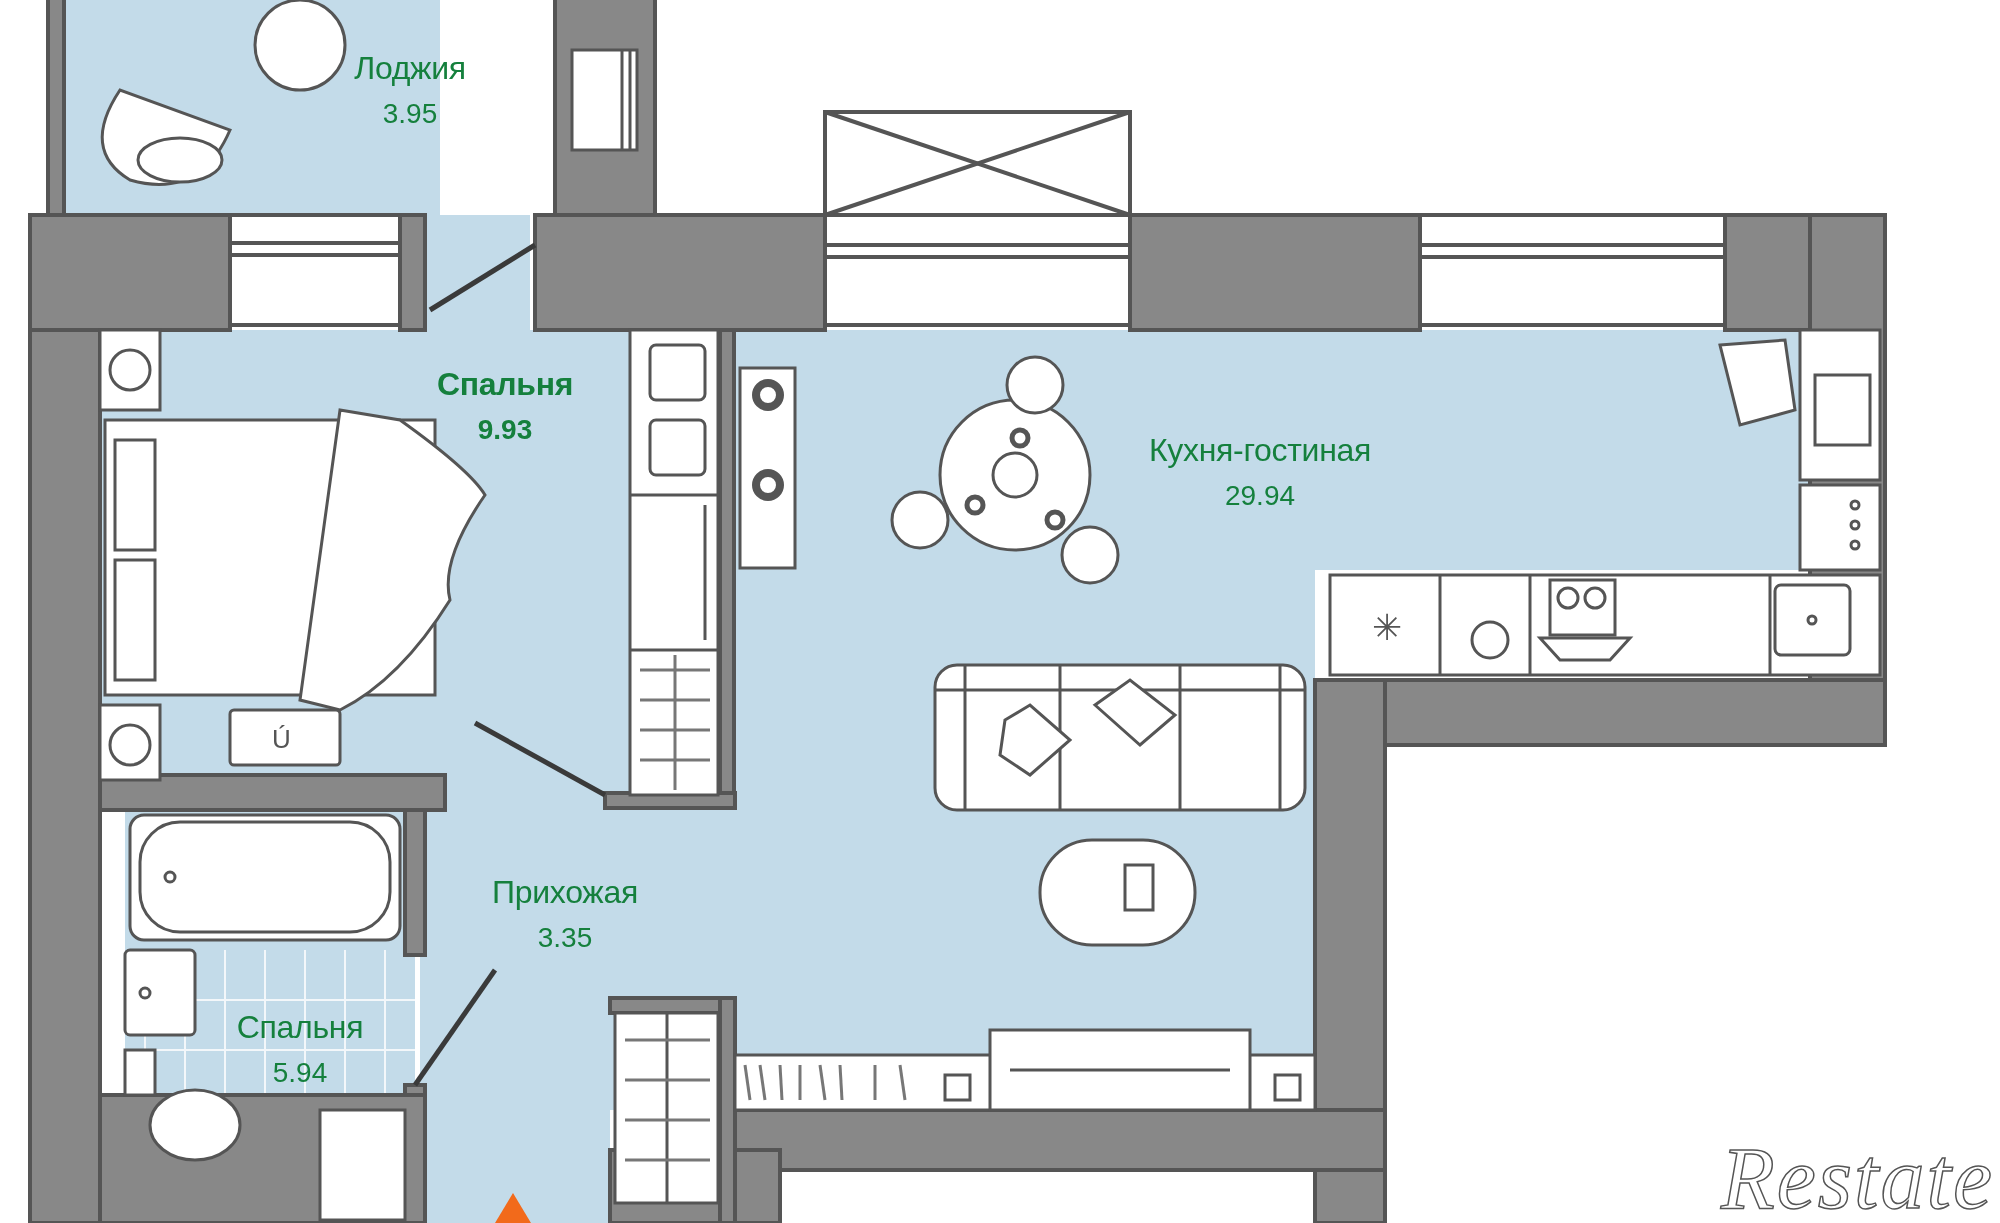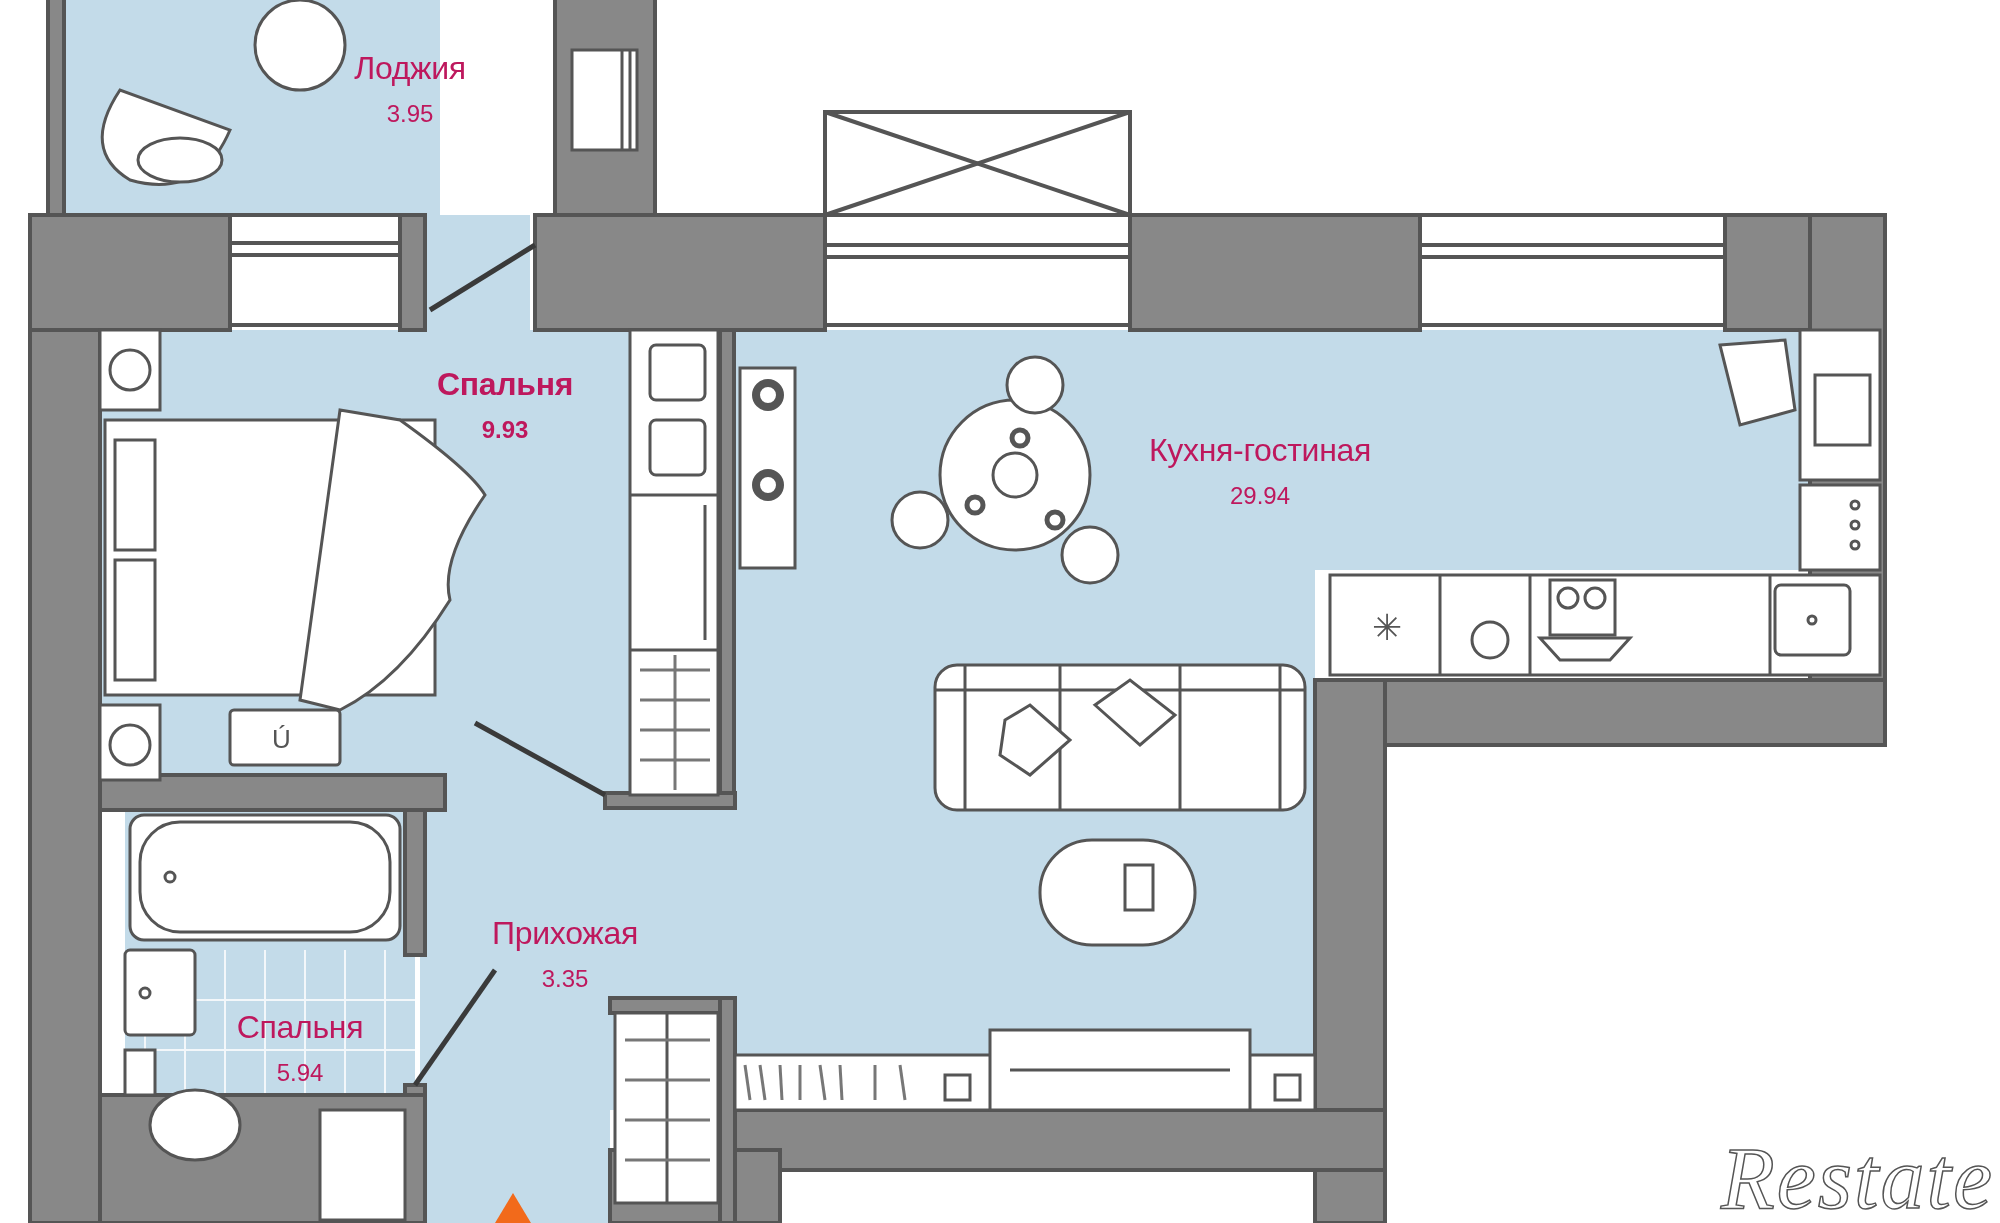--- a/index.html
+++ b/index.html
@@ -1,20 +1,20 @@
 <!DOCTYPE html>
 <html><head>
   <meta charset="utf-8">
   <style>
     html, body { margin: 0; padding: 0; background: #ffffff; }
     body { width: 2000px; height: 1223px; position: relative; overflow: hidden; font-family: "Liberation Sans", sans-serif; }
     #plan { position: absolute; left: 0; top: 0; width: 2000px; height: 1223px; }
-    .room-label { position: absolute; text-align: center; color: #be185d; font-family: "Liberation Sans", sans-serif; transform: translateX(-50%); white-space: nowrap; }
+    .room-label { position: absolute; text-align: center; color: #15803d; font-family: "Liberation Sans", sans-serif; transform: translateX(-50%); white-space: nowrap; }
     .room-label .name { display: block; font-size: 32px; line-height: 40px; letter-spacing: -0.3px; }
-    .room-label .area { display: block; font-size: 24px; line-height: 40px; margin-top: 6px; }
+    .room-label .area { display: block; font-size: 28px; line-height: 40px; margin-top: 6px; }
     .watermark { position: absolute; right: 6px; bottom: -6px; font-family: "Liberation Serif", serif; font-style: italic; font-size: 88px; color: #ffffff; -webkit-text-stroke: 1.5px #555; letter-spacing: 2px; }
   </style>
 </head>
 <body>
 
 <svg id="plan" viewBox="0 0 2000 1223" xmlns="http://www.w3.org/2000/svg">
 
   <g fill="#c3dbe9">
     <rect x="62" y="0" width="378" height="215"></rect>
     <rect x="95" y="330" width="475" height="445"></rect>
@@ -215,21 +215,21 @@
   <span class="area">3.95</span>
 </div>
 <div class="room-label" style="left:505px; top:364px;font-weight:bold;">
   <span class="name">Спальня</span>
   <span class="area">9.93</span>
 </div>
 <div class="room-label" style="left:1260px; top:430px;">
   <span class="name">Кухня-гостиная</span>
   <span class="area">29.94</span>
 </div>
-<div class="room-label" style="left:565px; top:872px;margin-top:41px;">
+<div class="room-label" style="left:565px; top:872px;">
   <span class="name">Прихожая</span>
   <span class="area">3.35</span>
 </div>
 <div class="room-label" style="left:300px; top:1007px;">
   <span class="name">Спальня</span>
   <span class="area">5.94</span>
 </div>
 
 <div class="watermark">Restate</div>
 

